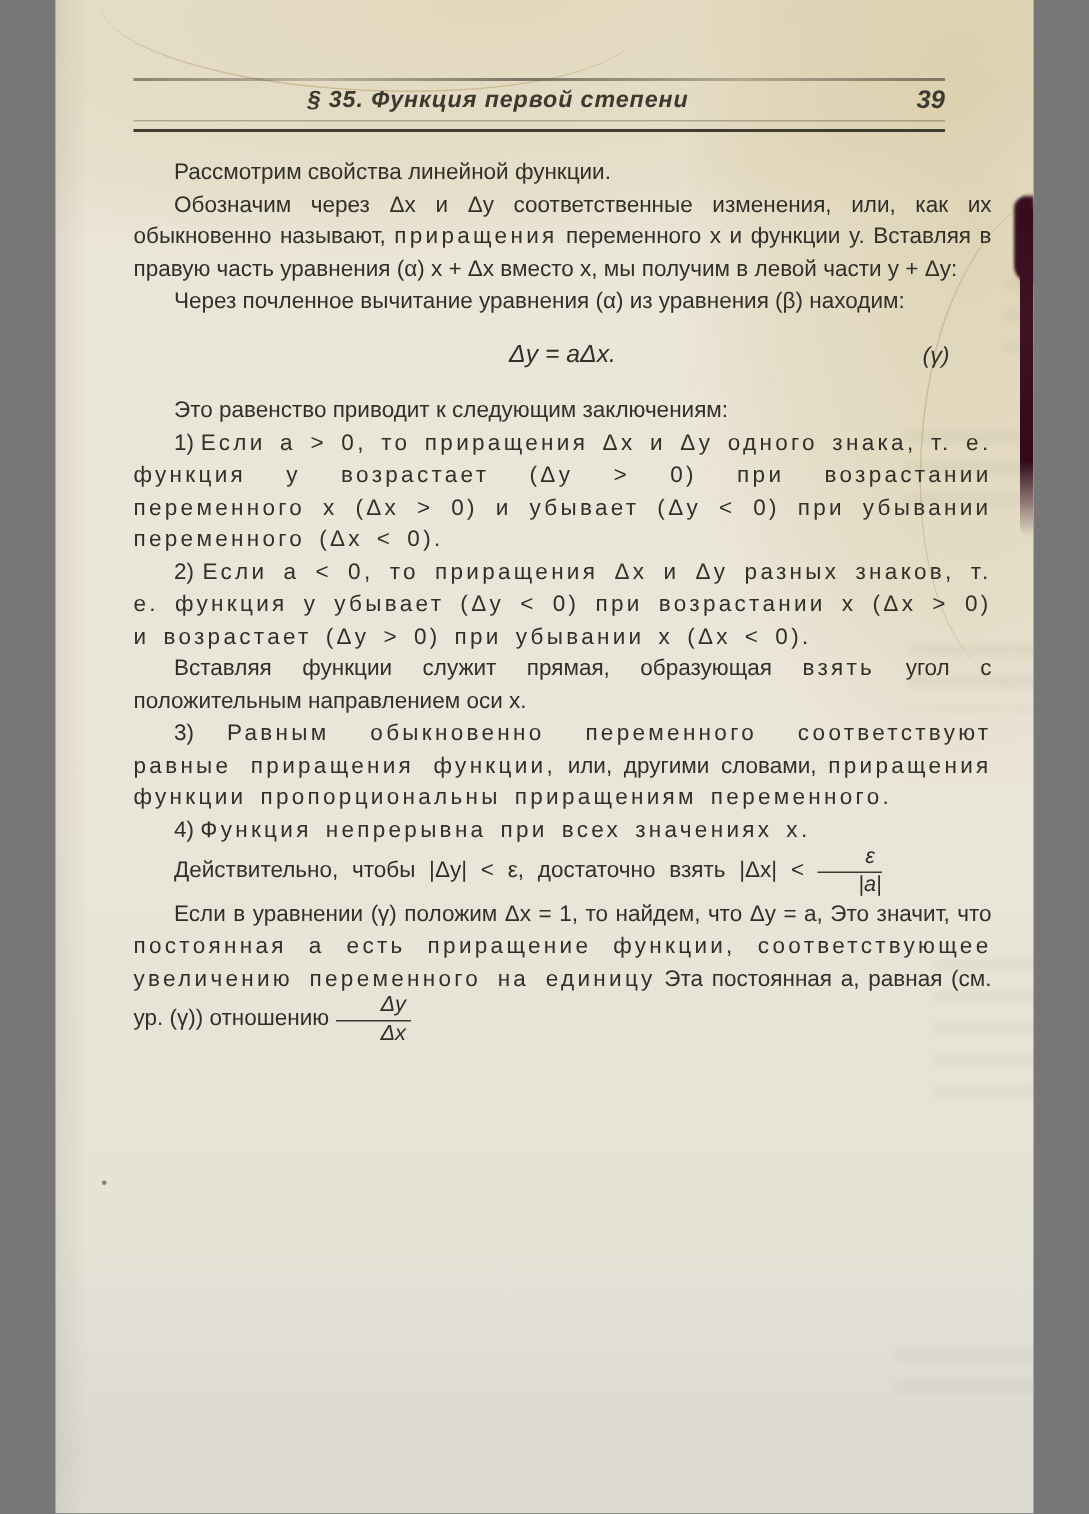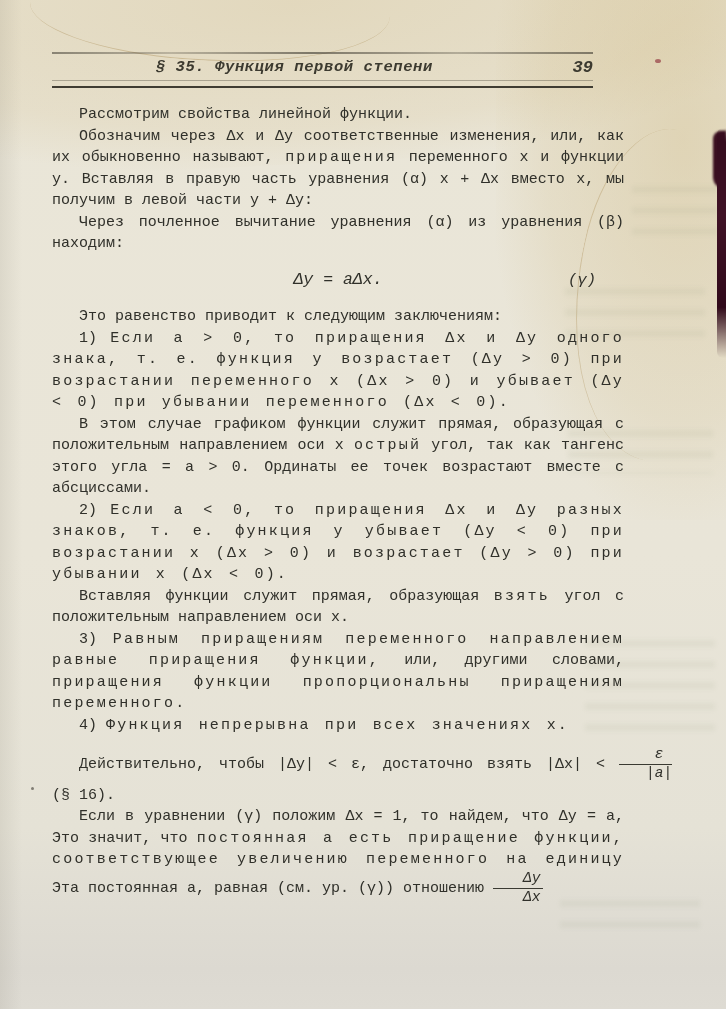--- a/index.html
+++ b/index.html
@@ -1,22 +1,22 @@
 <!DOCTYPE html>
 <html><head>
 <meta charset="utf-8">
 <style>
   html,body{margin:0;padding:0;background:#777;}
   .page{
     position:relative;
-    width:726px;height:1009px;
+    width:652px;height:1009px;
     margin:0 auto;
     overflow:hidden;
     background:linear-gradient(to bottom,#eae6d8 0%,#e9e5d8 55%,#e5e2d6 82%,#dcd9d1 96%,#dedbd3 100%);
-    font-family:Liberation Mono, monospace;
+    font-family:Liberation Sans, sans-serif;
     color:#30302a;
   }
   
   .stain-top{position:absolute;top:-70px;left:-80px;width:900px;height:230px;
     background:radial-gradient(ellipse at 42% 30%,rgba(208,184,128,0.30),rgba(208,184,128,0.16) 55%,rgba(208,184,128,0) 74%);
     transform:rotate(-3deg);}
   .stain-right{position:absolute;top:-40px;right:-110px;width:340px;height:560px;
     background:radial-gradient(ellipse at 55% 32%,rgba(203,178,116,0.34),rgba(203,178,116,0.16) 52%,rgba(203,178,116,0) 74%);}
   .stain-edge-left{position:absolute;left:30px;top:-42px;width:360px;height:102px;
     border-bottom:1px solid rgba(168,138,80,0.40);border-radius:0 0 55% 45%;transform:rotate(4deg);}
@@ -52,21 +52,21 @@
     font-size:15px;line-height:21.5px;text-align:justify;}
   .body-col p{margin:0;text-indent:27px;}
   .spaced{letter-spacing:2.2px;word-spacing:3px;}
   .equation{position:relative;margin:14px 0 16px;text-align:center;text-indent:0 !important;
     font-style:italic;font-size:16.5px;}
   .eq-label{position:absolute;right:28px;top:1px;font-size:15.5px;}
   .frac{display:inline-block;vertical-align:-0.65em;text-align:center;line-height:1.1;
     font-style:italic;font-size:14.5px;letter-spacing:0;}
   .frac .fnum{display:block;padding:0 3px 1px;border-bottom:1.3px solid #3a3a32;}
   .frac .fden{display:block;padding-top:1px;}
-  .p11-line1{white-space:nowrap;word-spacing:5px;text-indent:27px;margin-top:11px;}
+  .p11-line1{white-space:nowrap;word-spacing:5px;text-indent:27px;}
   .p11-line2{margin-top:3px;text-indent:0;}
   .p12{margin-top:5px;}
 </style>
 </head>
 <body>
 
 <div class="page">
 
   <div class="stain-top"></div>
   <div class="stain-right"></div>
@@ -103,33 +103,31 @@
 
     <div class="equation">
       <span>Δy = aΔx.</span>
       <span class="eq-label">(γ)</span>
     </div>
 
     <p>Это равенство приводит к следующим заключениям:</p>
 
     <p><span>1) </span><span class="spaced">Если a &gt; 0, то приращения Δx и Δy одного знака, т. е. функция y возрастает (Δy &gt; 0) при возрастании переменного x (Δx &gt; 0) и убывает (Δy &lt; 0) при убывании переменного (Δx &lt; 0).</span></p>
 
-    <p><span>В этом случае графиком функции служит прямая, образующая с положительным направлением оси x </span><span class="spaced">острый</span><span> угол, так как тангенс этого угла = a &gt; 0. Ординаты ее точек возрастают вместе с абсциссами.</span></p>
 
     <p><span>2) </span><span class="spaced">Если a &lt; 0, то приращения Δx и Δy разных знаков, т. е. функция y убывает (Δy &lt; 0) при возрастании x (Δx &gt; 0) и возрастает (Δy &gt; 0) при убывании x (Δx &lt; 0).</span></p>
 
     <p><span>Вставляя функции служит прямая, образующая </span><span class="spaced">взять</span><span> угол с положительным направлением оси x.</span></p>
 
-    <p><span>3) </span><span class="spaced">Равным приращениям переменного направлением равные приращения функции,</span><span> или, другими словами, </span><span class="spaced">приращения функции пропорциональны приращениям переменного.</span></p>
+    <p><span>3) </span><span class="spaced">Равным обыкновенно переменного соответствуют равные приращения функции,</span><span> или, другими словами, </span><span class="spaced">приращения функции пропорциональны приращениям переменного.</span></p>
 
     <p><span>4) </span><span class="spaced">Функция непрерывна при всех значениях x.</span></p>
 
     <div>
       <div class="p11-line1"><span>Действительно, чтобы |Δy| &lt; ε, достаточно взять |Δx| &lt;</span>
         <span class="frac"><span class="fnum">ε</span><span class="fden">|a|</span></span>
       </div>
-      <div class="p11-line2">(§ 16).</div>
     </div>
 
     <p class="p12"><span>Если в уравнении (γ) положим Δx = 1, то найдем, что Δy = a, Это значит, что </span><span class="spaced">постоянная a есть приращение функции, соответствующее увеличению переменного на единицу</span><span> Эта постоянная a, равная (см. ур. (γ)) отношению </span><span class="frac"><span class="fnum">Δy</span><span class="fden">Δx</span></span></p>
 
   </div>
 </div>
 
 </body></html>

